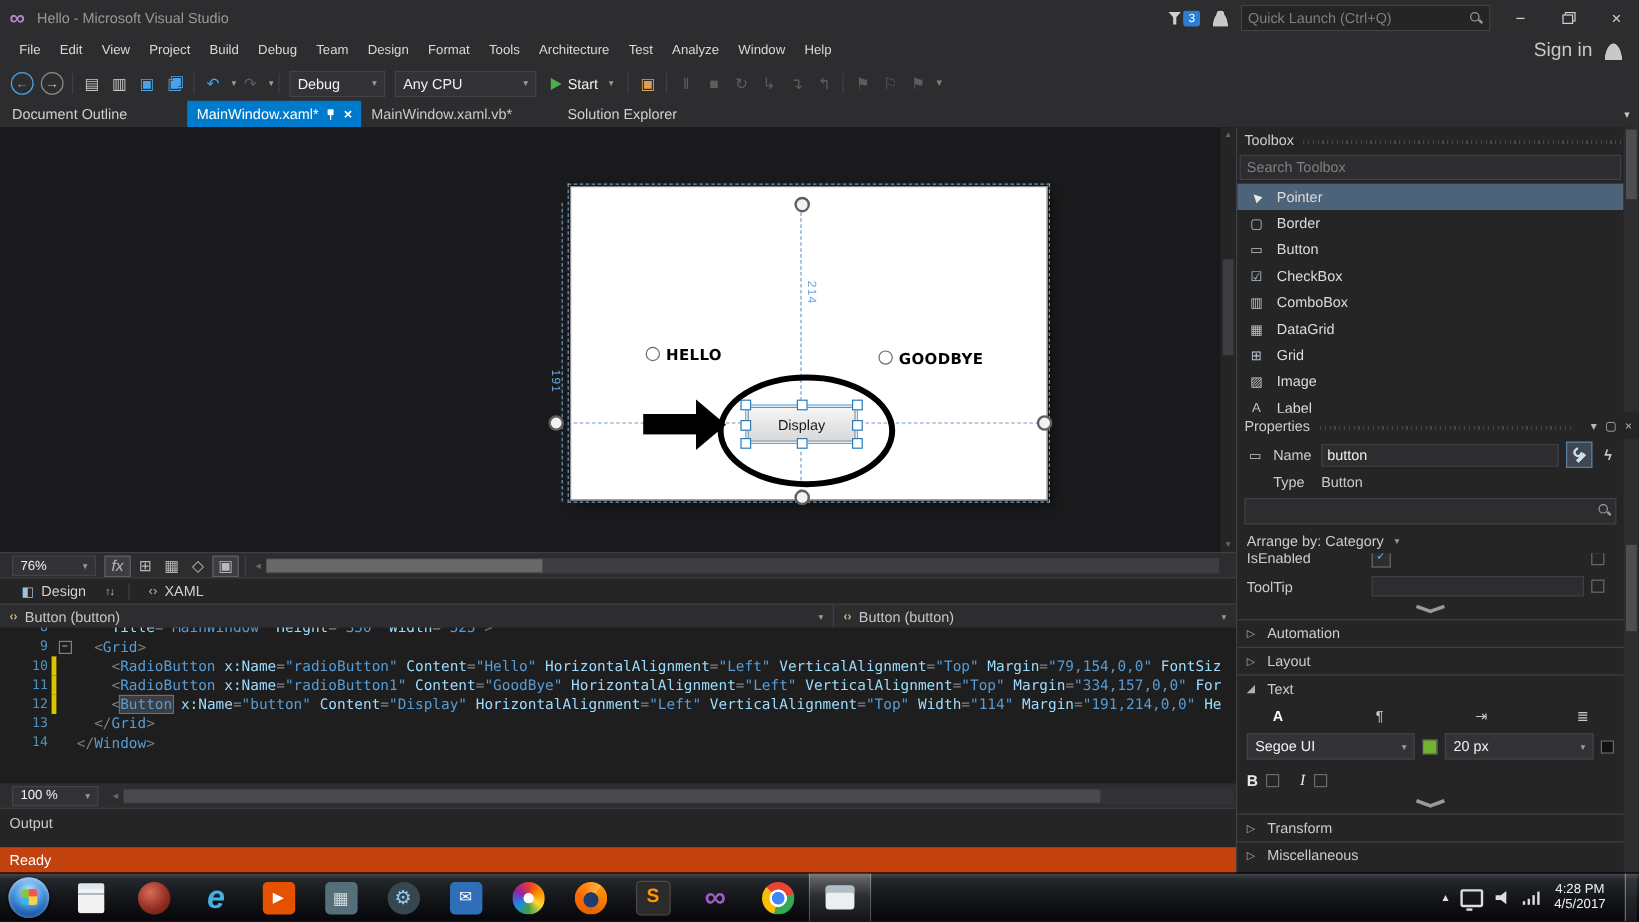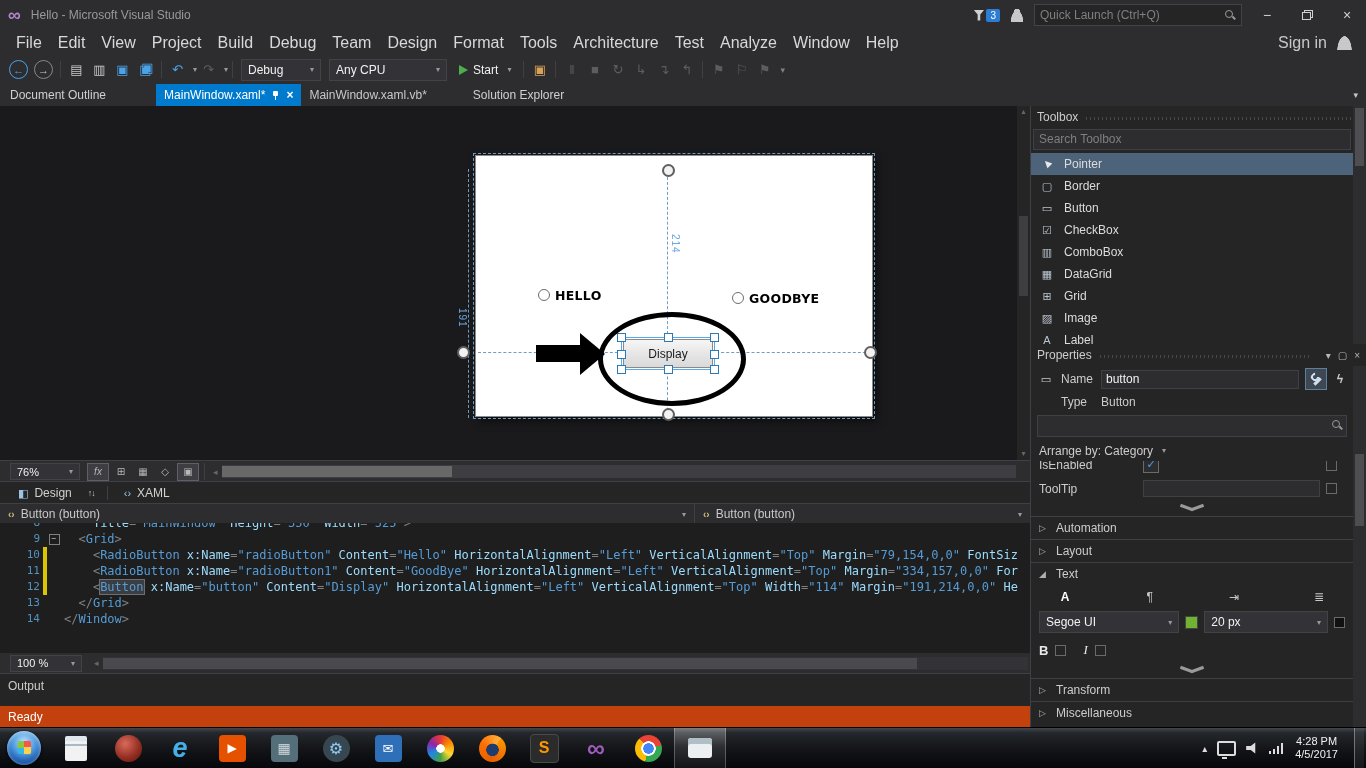--- a/index.html
+++ b/index.html
@@ -21,21 +21,21 @@
   .magnifier::before{content:"";position:absolute;left:1px;top:1px;width:6px;height:6px;border:1.5px solid #9a9a9a;border-radius:50%;}
   .magnifier::after{content:"";position:absolute;left:8px;top:8px;width:4px;height:1.5px;background:#9a9a9a;transform:rotate(45deg);}
   .wbtn{width:30px;height:24px;display:flex;align-items:center;justify-content:center;color:#d0d0d0;font-size:14px;}
   .resto{position:relative;width:11px;height:10px;}
   .resto::after{content:"";position:absolute;right:0;top:0;width:7px;height:6px;border:1px solid #d0d0d0;}
   .resto::before{content:"";position:absolute;left:0;bottom:0;width:7px;height:6px;border:1px solid #d0d0d0;background:#2d2d30;z-index:1;}
 
   
   .menubar{position:absolute;top:30px;left:0;right:0;height:25px;display:flex;align-items:center;padding:0 8px;}
   .menu-items{display:flex;align-items:center;}
-  .menu-item{padding:0 8px;font-size:16px;color:#d8d8d8;line-height:25px;cursor:default;}
+  .menu-item{padding:0 8px;font-size:11px;color:#d8d8d8;line-height:25px;cursor:default;}
   .mb-right{margin-left:auto;display:flex;align-items:center;gap:10px;}
   .signin{color:#c8c8c8;font-size:16px;}
   .signin-icon{width:15px;height:14px;background:radial-gradient(circle at 50% 25%,#c8c8c8 0 3px,transparent 3.5px),radial-gradient(ellipse at 50% 108%,#c8c8c8 0 7px,transparent 7.5px);margin-right:6px;}
 
   
   .toolbar{position:absolute;top:55px;left:0;right:0;height:29px;display:flex;align-items:center;padding-left:6px;}
   .toolbar-items{display:flex;align-items:center;}
   .ti{width:23px;height:22px;display:flex;align-items:center;justify-content:center;color:#c8c8c8;font-size:13px;}
   .ti.circle{width:17px;height:17px;border:1px solid #888;border-radius:50%;font-size:11px;margin:0 3px;}
   .ti.circle.accent{border-color:#4aa3e8;}
@@ -98,21 +98,21 @@
   .anno-shaft{position:absolute;left:60px;top:189px;width:45px;height:17px;background:#000;z-index:5;}
   .anno-head{position:absolute;left:104px;top:177px;width:0;height:0;border-left:25px solid #000;border-top:21px solid transparent;border-bottom:21px solid transparent;z-index:5;}
   .designer-vscroll{position:absolute;right:0;top:0;bottom:0;width:13px;background:#252526;display:flex;flex-direction:column;align-items:center;}
   .dvs-arrow{color:#686868;font-size:8px;line-height:12px;}
   .dvs-thumb{width:9px;height:80px;background:#3e3e42;margin-top:98px;}
   .dvs-bottom{margin-top:auto;}
 
   
   .designer-toolbar{position:absolute;top:354px;left:0;right:0;height:21px;background:#2d2d30;border-top:1px solid #3f3f46;display:flex;align-items:center;padding-left:6px;}
   .combo.zoom{width:56px;height:15px;font-size:11px;margin-right:6px;}
-  .dtb-btn{width:20px;height:16px;display:flex;align-items:center;justify-content:center;color:#b8b8b8;font-size:10px;margin:0 1px;font-style:italic;}
+  .dtb-btn{width:20px;height:16px;display:flex;align-items:center;justify-content:center;color:#b8b8b8;font-size:13px;margin:0 1px;font-style:italic;}
   .dtb-btn:not(.fx){font-style:normal;}
   .dtb-btn.on{border:1px solid #5f5f66;background:#3e3e42;}
   .hs-arrow{color:#686868;font-size:9px;margin:0 4px;}
   .htrack{flex:1;height:13px;background:#3e3e42;margin-right:14px;position:relative;}
   .hthumb{position:absolute;left:0;top:1px;width:230px;height:11px;background:#686868;}
   .htrack.e{background:#333337;margin-right:2px;}
   .hthumb.e{width:88%;background:#4a4a4e;}
 
   
   .switcher{position:absolute;top:375px;left:0;right:0;height:22px;background:#252526;border-top:1px solid #3f3f46;display:flex;align-items:center;padding-left:8px;}

